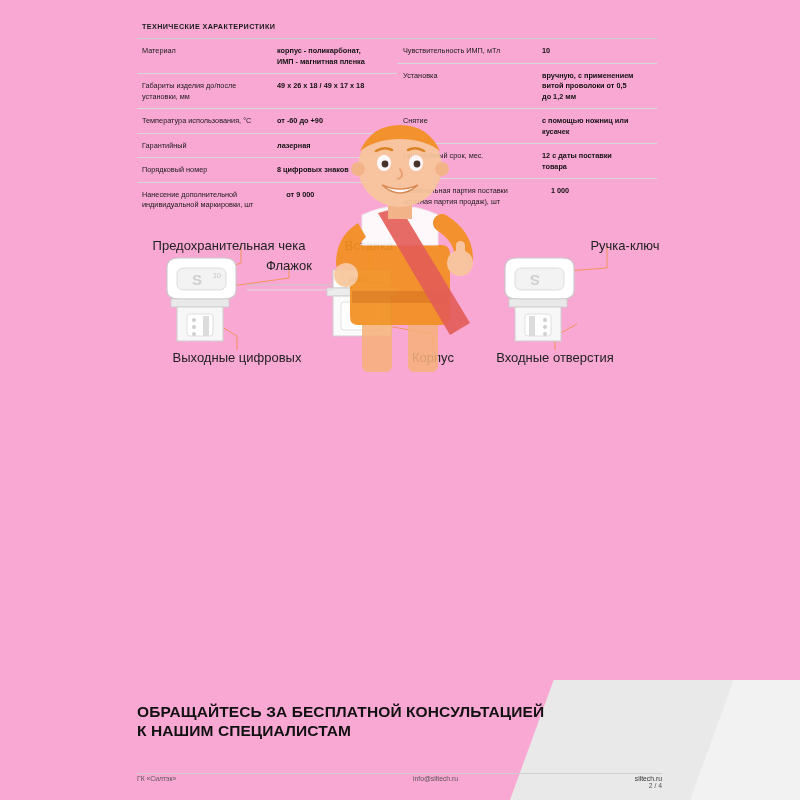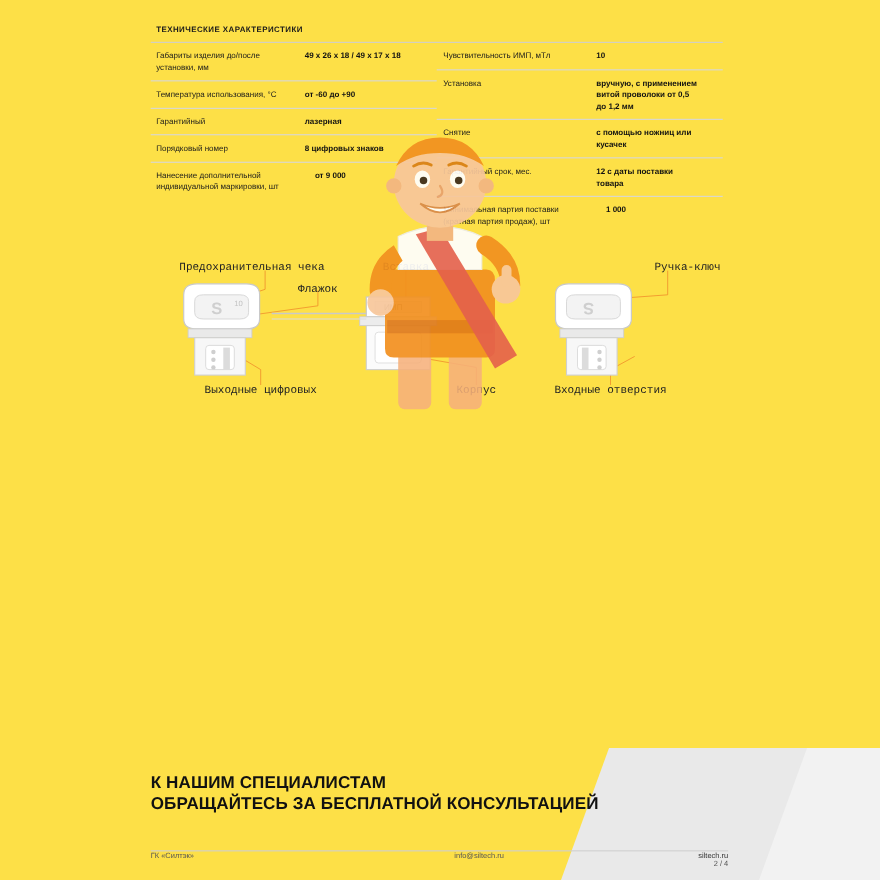--- a/index.html
+++ b/index.html
@@ -7,21 +7,21 @@
     width:800px;height:800px;
     background:#ffffff;
     font-family:"Liberation Sans", sans-serif;
     color:#1a1a1a;
     position:relative;
     overflow:hidden;
   }
   .page{
     position:absolute;
     left:0;top:0;width:800px;height:800px;
-    background:#fde047;
+    background:#f9a8d4;
   }
 
   
   .spec-area{
     position:absolute;
     left:137px; top:22px;
     width:520px;
   }
   .spec-title{
     font-size:7.2px;
@@ -70,24 +70,23 @@
   .col.right .rval{width:115px;}
 
   
   .diagram{
     position:absolute;
     left:137px; top:228px;
     width:525px; height:150px;
   }
   .lead{
     position:absolute;
-    font-size:10px;
+    font-size:13px;
     color:#222;
     white-space:nowrap;
-    font-family:Liberation Mono, monospace;
   }
   svg.dg{position:absolute;left:0;top:0;}
 
   
   .mascot{
     position:absolute;
     left:300px; top:95px;
     width:200px;height:290px;
     opacity:0.92;
   }
@@ -150,20 +149,24 @@
 </head>
 <body>
 
 <div class="page">
 
   <div class="spec-area">
     <div class="spec-title">ТЕХНИЧЕСКИЕ ХАРАКТЕРИСТИКИ</div>
     <div class="cols">
 
       <div class="col left">
+        <div class="row">
+          <div class="rkey">Материал</div>
+          <div class="rval">корпус - поликарбонат,<br>ИМП - магнитная пленка</div>
+        </div>
         <div class="row">
           <div class="rkey">Габариты изделия до/после<br>установки, мм</div>
           <div class="rval">49 x 26 x 18 / 49 x 17 x 18</div>
         </div>
         <div class="row">
           <div class="rkey">Температура использования, °C</div>
           <div class="rval">от -60 до +90</div>
         </div>
         <div class="row">
           <div class="rkey">Гарантийный</div>
@@ -308,22 +311,22 @@
 
     <path d="M100,74 q5,8 -2,10" stroke="#e8a16d" stroke-width="2" fill="none" stroke-linecap="round"></path>
 
     <path d="M82,90 q18,16 36,0 q-18,8 -36,0 z" fill="#ffffff" stroke="#d98a4a" stroke-width="1.6"></path>
   </svg>
 
   <div class="cta-band">
     <div class="cta-grey"></div>
     <div class="cta-grey2"></div>
     <div class="cta-text">
+      <div>ОБРАЩАЙТЕСЬ ЗА БЕСПЛАТНОЙ КОНСУЛЬТАЦИЕЙ</div>
       <div>К НАШИМ СПЕЦИАЛИСТАМ</div>
-      <div>ОБРАЩАЙТЕСЬ ЗА БЕСПЛАТНОЙ КОНСУЛЬТАЦИЕЙ</div>
     </div>
     <div class="footer-line"></div>
     <div class="footer-row">
       <span>ГК «Силтэк»</span>
       <span class="f-mid">info@siltech.ru</span>
       <span class="f-right-wrap">
         <span class="f-right">siltech.ru</span>
         <span class="pagenum">2 / 4</span>
       </span>
     </div>

